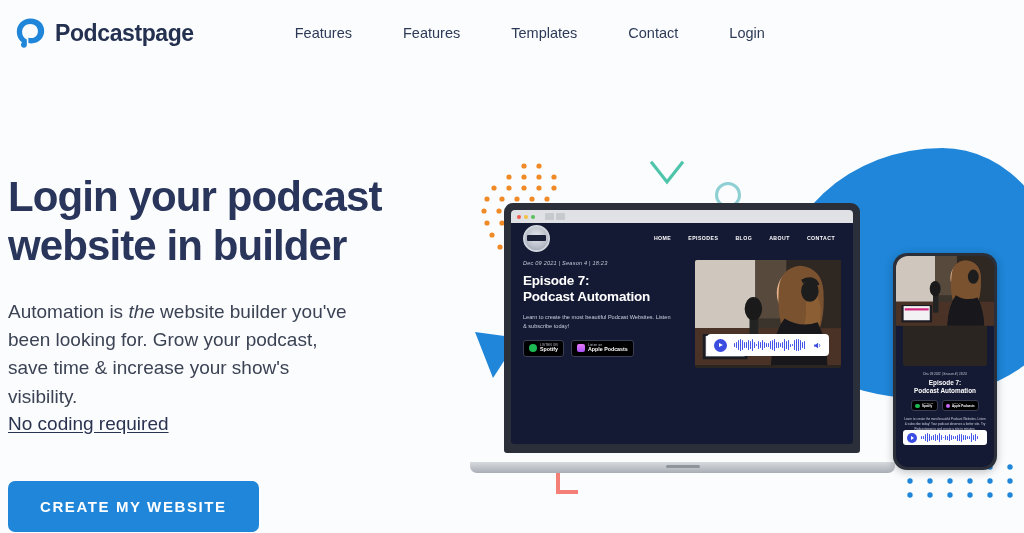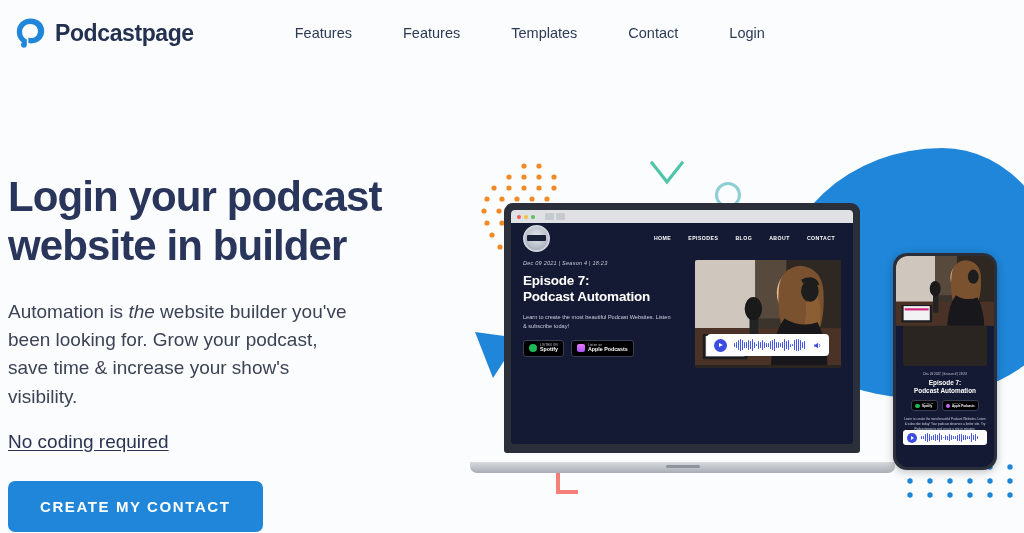--- a/index.html
+++ b/index.html
@@ -42,21 +42,21 @@
   .hero-title {
     font-size: 42px; line-height: 1.17; font-weight: bold;
     color: #29355a; letter-spacing: -0.9px;
   }
   .hero-sub {
     margin-top: 28px; font-size: 19px; line-height: 1.48;
     color: #3b4354; max-width: 340px;
   }
   .hero-sub em { font-style: italic; }
   .hero-link {
-    display: inline-block; margin-top: 20px; font-size: 19px;
+    display: inline-block; margin-top: 2px; font-size: 19px;
     color: #2a3350; text-decoration: underline; text-underline-offset: 2px;
     cursor: pointer;
   }
   .hero-btn {
     position: absolute; left: 8px; top: 481px;
     background: #1f86d9; color: #fff; border: none; border-radius: 7px;
     padding: 17px 32px; font-size: 15px; font-weight: bold;
     letter-spacing: 1.6px; cursor: pointer; z-index: 30;
     font-family: "Liberation Sans", sans-serif;
   }
@@ -303,21 +303,21 @@
   </header>
 
   <div class="hero-left">
     <h1 class="hero-title">
       <span>Login your podcast</span><br>
       <span>website in builder</span>
     </h1>
     <p class="hero-sub"><span>Automation is </span><em>the</em><span> website builder you've been looking for. Grow your podcast, save time &amp; increase your show's visibility.</span></p>
     <a class="hero-link">No coding required</a>
   </div>
-  <button class="hero-btn">CREATE MY CONTACT</button>
+  <button class="hero-btn">CREATE MY WEBSITE</button>
 
   <div class="laptop">
     <div class="laptop-body">
       <div class="browser">
 
         <div class="browser-bar">
           <span class="tl r"></span>
           <span class="tl y"></span>
           <span class="tl g"></span>
           <span class="browser-ctl">

